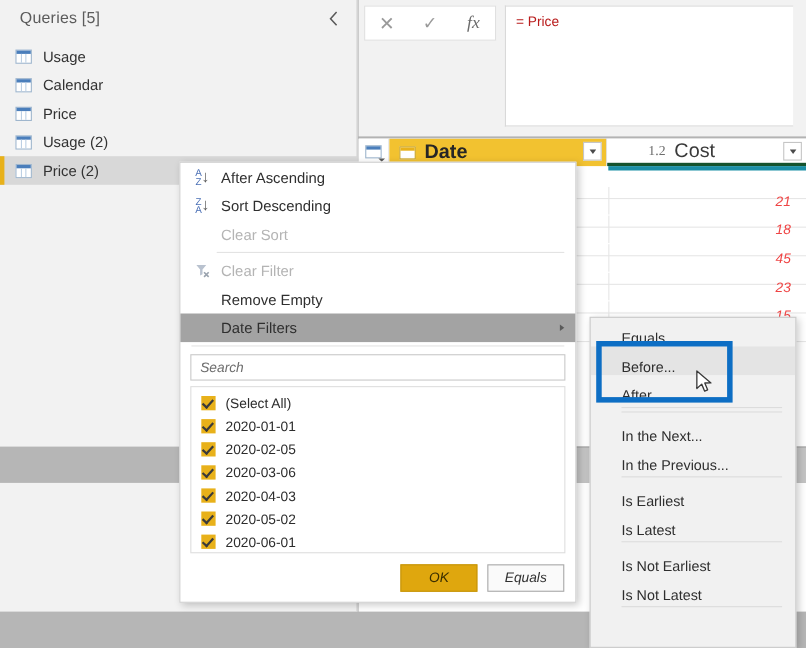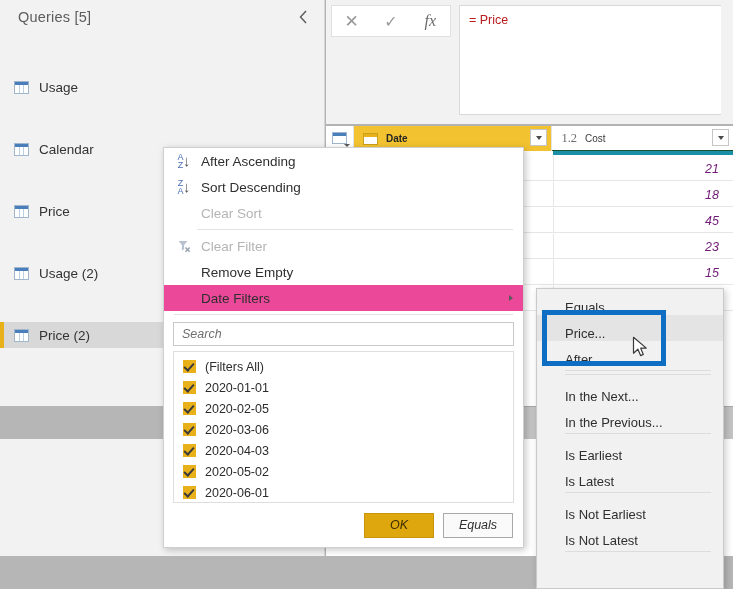--- a/index.html
+++ b/index.html
@@ -47,21 +47,20 @@
     width: 325px;
   }
   .query-item {
     position: relative;
     height: 26px;
     display: flex;
     align-items: center;
     padding-left: 14px;
     box-sizing: border-box;
     cursor: pointer;
-    margin-top: 36px;
   }
   .query-item.selected {
     background: #d8d8d8;
   }
   .query-item.selected::before {
     content: "";
     position: absolute;
     left: 0; top: 0; bottom: 0;
     width: 4px;
     background: #e8b11a;
@@ -187,21 +186,22 @@
     position: relative;
     cursor: pointer;
   }
   .col-head.date {
     width: 198px;
     background: #f2c230;
   }
   .col-head.cost {
     width: 181px;
     background: #ffffff;
-    border-bottom: 1px solid #14532d;
+    border-bottom: 3px solid #14532d;
+    padding-left: 28px;
   }
   .col-type-icon {
     width: 15px; height: 12px;
     margin-left: 9px; margin-right: 8px;
     background: #ffffff;
     border: 1px solid #c9a019;
     box-sizing: border-box;
     position: relative;
     flex: 0 0 auto;
   }
@@ -210,21 +210,21 @@
     background:#e8b11a;
   }
   .col-type-text {
     margin-left: 9px; margin-right: 8px;
     font-size: 12.5px;
     color: #6d6d6d;
     font-family: "Liberation Serif", serif;
     flex: 0 0 auto;
   }
   .col-name {
-    font-size: 10px;
+    font-size: 18px;
     color: #262626;
     font-weight: bold;
   }
   .col-head.cost .col-name { font-weight: normal; color:#3a3a3a; }
   .col-filter-btn {
     position: absolute;
     right: 4px; top: 3px;
     width: 17px; height: 17px;
     background: #ffffff;
     border: 1px solid #c5c5c5;
@@ -262,31 +262,31 @@
     border-bottom: 1px solid #e6e6e6;
     box-sizing: border-box;
   }
   .cell-date {
     position: absolute;
     left: 28px; top: 0;
     width: 198px; height: 100%;
   }
   .cell-cost {
     position: absolute;
-    left: 227px; top: 1px;
+    left: 227px; top: 15px;
     width: 180px; height: 100%;
     border-left: 1px solid #e6e6e6;
     box-sizing: border-box;
     display: flex;
     align-items: center;
     justify-content: flex-end;
     padding-right: 14px;
     font-size: 12.5px;
     font-style: italic;
-    color: #701a75;
+    color: #ef4444;
     padding-left: 17px;
   }
   .rowgutter {
     position:absolute; left:0; top:0; width:28px; height:100%;
     border-right: 1px solid #e6e6e6;
     box-sizing:border-box;
   }
 
   
   .ctx-menu {
@@ -301,21 +301,21 @@
   }
   .ctx-item {
     height: 26px;
     display: flex;
     align-items: center;
     position: relative;
     font-size: 13.5px;
     color: #2f2f2f;
     cursor: pointer;
   }
-  .ctx-item.hover { background: #ec4899; }
+  .ctx-item.hover { background: #a3a3a3; }
   .ctx-item.disabled { color: #b4b4b4; cursor: default; }
   .ctx-icon {
     width: 30px;
     flex: 0 0 auto;
     display: flex; align-items: center; justify-content: center;
     margin-left: 5px;
   }
   .ctx-label { padding-left: 2px; }
   .ctx-arrow {
     position: absolute;
@@ -638,21 +638,21 @@
 
     <div class="ctx-sep" style="margin-left:10px;"></div>
 
     <div class="ctx-search-wrap">
       <input class="ctx-search" type="text" placeholder="Search" style="">
     </div>
 
     <div class="ctx-listbox">
       <div class="ctx-check-row">
         <span class="cbox"></span>
-        <span>(Filters All)</span>
+        <span>(Select All)</span>
       </div>
       <div class="ctx-check-row">
         <span class="cbox"></span>
         <span>2020-01-01</span>
       </div>
       <div class="ctx-check-row">
         <span class="cbox"></span>
         <span>2020-02-05</span>
       </div>
       <div class="ctx-check-row">
@@ -677,21 +677,21 @@
       <div class="btn btn-ok">OK</div>
       <div class="btn btn-cancel">Equals</div>
     </div>
   </div>
 
   <div class="submenu">
     <div class="sub-item">
       <span>Equals</span>
     </div>
     <div class="sub-item hover">
-      <span>Price...</span>
+      <span>Before...</span>
     </div>
     <div class="sub-item">
       <span>After...</span>
     </div>
     <div class="sub-sep"></div>
     <div class="sub-sep"></div>
     <div class="sub-item">
       <span>In the Next...</span>
     </div>
     <div class="sub-item">

